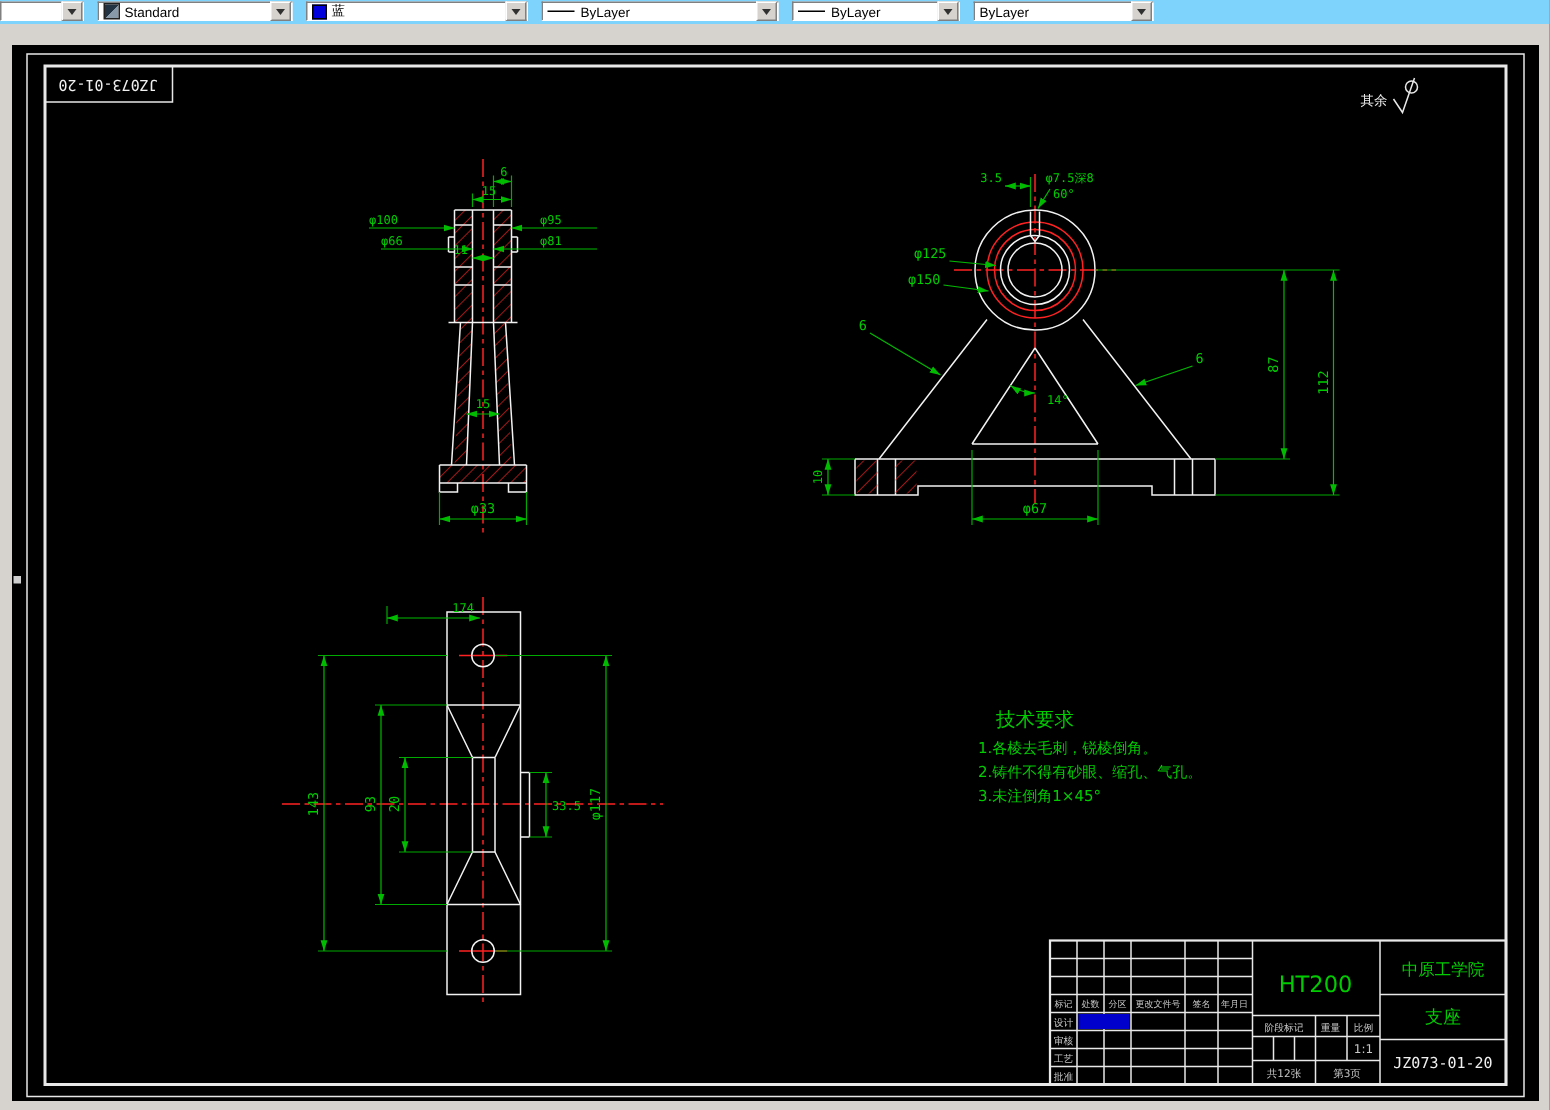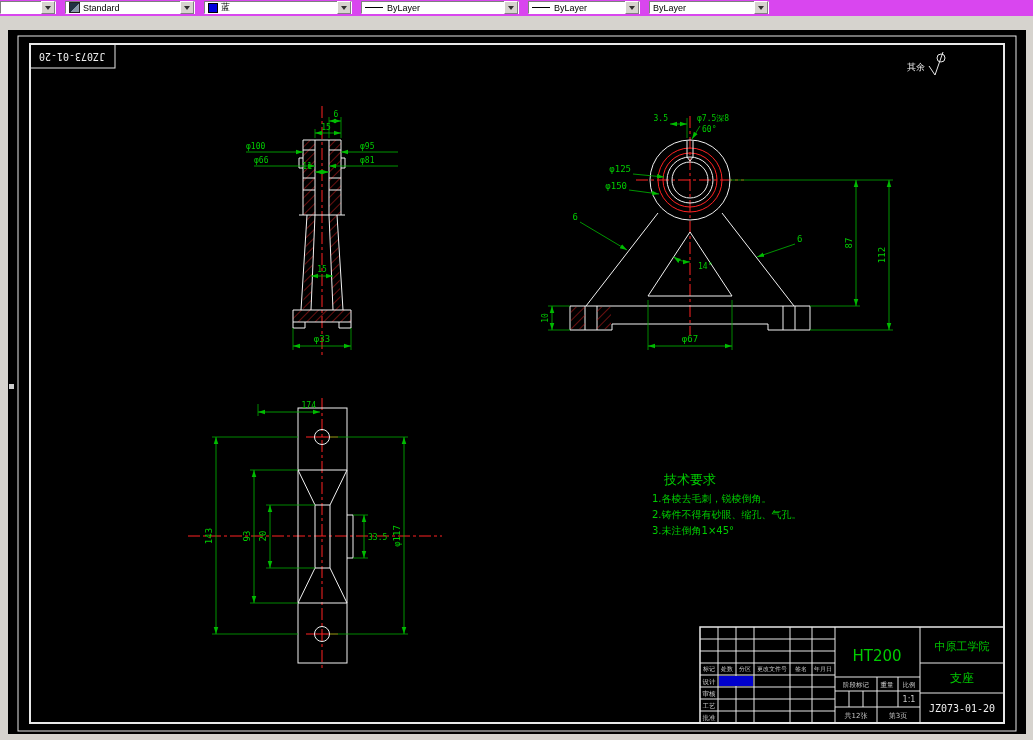--- a/index.html
+++ b/index.html
@@ -1,20 +1,20 @@
 <!DOCTYPE html>
 <html><head>
 <meta charset="utf-8">
 <style>
   html,body{margin:0;padding:0;background:#d6d3ce;width:1033px;height:740px;overflow:hidden;
     font-family:"Liberation Sans",sans-serif;}
   .stage{position:relative;width:1033px;height:740px;}
 
   
-  .toolbar{position:absolute;left:0;top:0;width:1033px;height:16px;background:#d946ef;z-index:5;
+  .toolbar{position:absolute;left:0;top:0;width:1033px;height:16px;background:#7dd3fc;z-index:5;
     display:flex;align-items:flex-start;}
   .combo{display:flex;align-items:center;height:13px;margin-top:1px;background:#fff;
     border:1px solid;border-color:#808080 #fff #fff #808080;font-size:9px;color:#000;
     padding-left:3px;box-sizing:border-box;}
   .cval{flex:1;white-space:nowrap;overflow:hidden;font-family:"Liberation Sans",sans-serif;}
   .carrow{width:12px;height:11px;background:#d6d3ce;border:1px solid;margin-left:2px;
     border-color:#fff #808080 #808080 #fff;display:flex;align-items:center;justify-content:center;}
   .tri{width:0;height:0;border-left:3px solid transparent;border-right:3px solid transparent;
     border-top:4px solid #303030;}
   .tbgap{width:9px;height:14px;}

